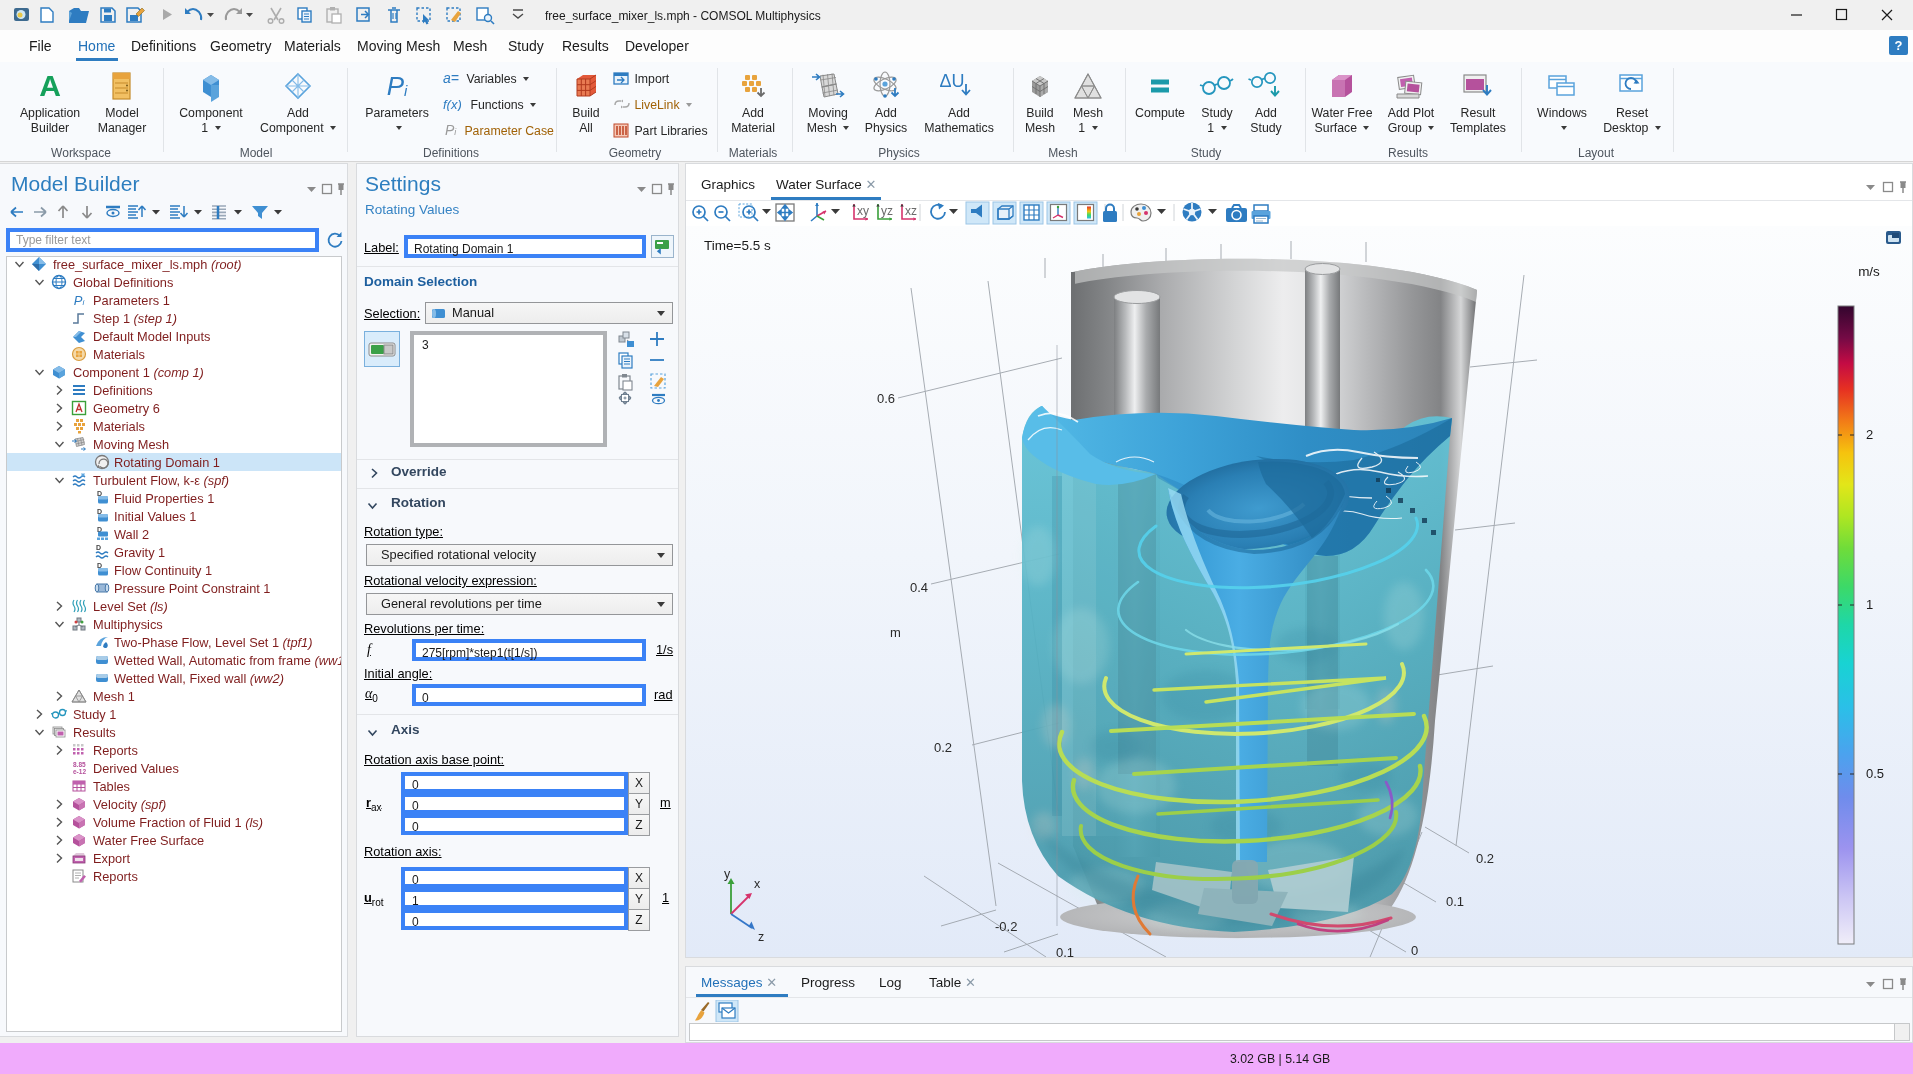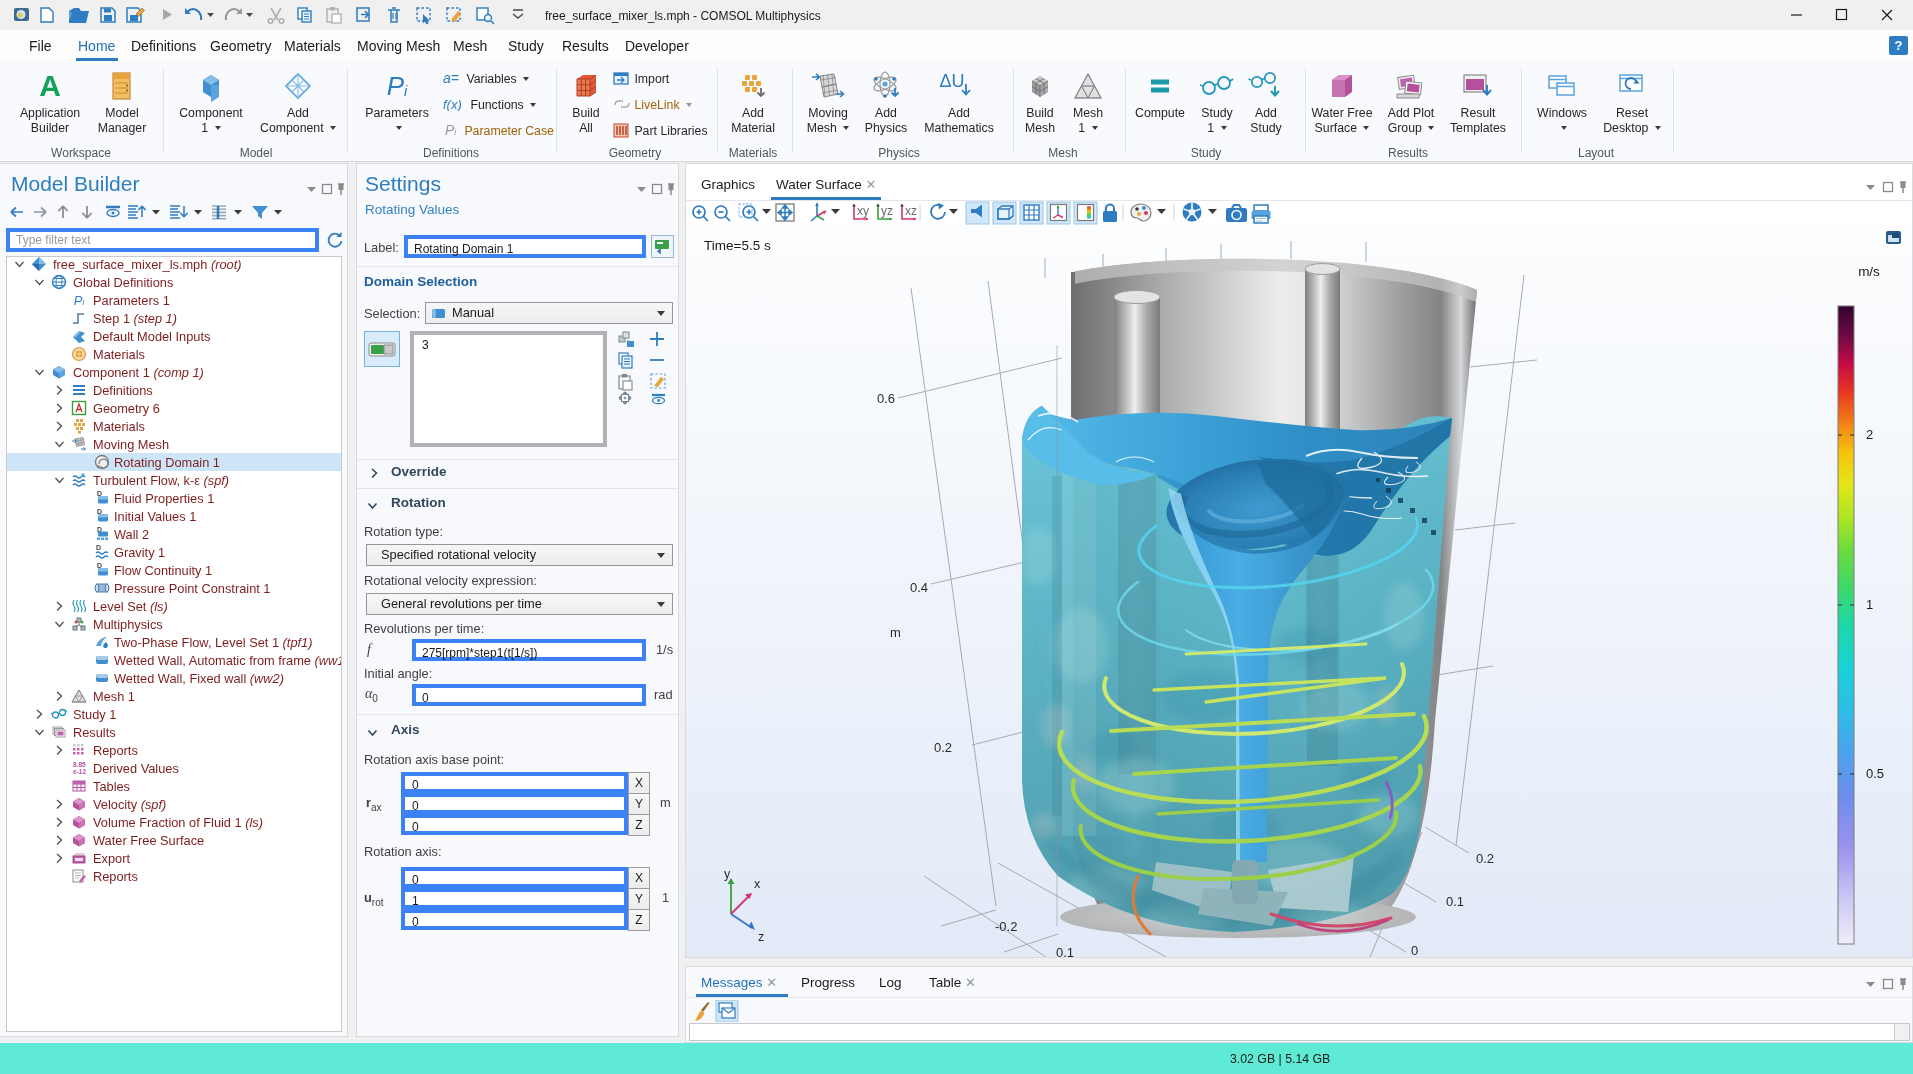--- a/index.html
+++ b/index.html
@@ -17,33 +17,33 @@
 .ritem .ric { display:block; margin:0 auto 4px auto; }
 .rlabel { position:absolute; top:84px; font-size:12px; color:#4e555e; text-align:center; }
 .rsmall { position:absolute; font-size:12.3px; color:#262626; white-space:nowrap; }
 .rsmall.gray { color:#a16207; }
 .carety { display:inline-block; width:0; height:0; border-left:3.5px solid transparent; border-right:3.5px solid transparent; border-top:4px solid #3a3a3a; margin-left:3px; vertical-align:2px;}
 .panel { position:absolute; background:#fff; border:1px solid #d9dbde; }
 #mbpanel { left:0; top:163px; width:348px; height:874px; border-left:none; background:#f7f9fc;}
 #stpanel { left:356px; top:163px; width:323px; height:874px; background:#f7f9fc;}
 #gfxpanel { left:685px; top:163px; width:1228px; height:795px; background:#fff;}
 #msgpanel { left:685px; top:966px; width:1228px; height:77px; background:#f7f9fc;}
-#statusbar { position:absolute; left:0; top:1043px; width:1913px; height:31px; background:#5eead4; }
+#statusbar { position:absolute; left:0; top:1043px; width:1913px; height:31px; background:#f0abfc; }
 #statusbar span { position:absolute; left:1230px; top:9px; font-size:12.3px; color:#1a1a1a; }
 .ptitle { font-size:21px; color:#2d7ebf; }
 .treerow { position:absolute; left:0; width:346px; height:18px; font-size:12.8px; color:#7f1d1d; white-space:nowrap; }
 .treerow i { font-style:italic; }
 .treerow.sel { background:#cce5f8; }
 .chev { position:absolute; top:3px; width:11px; height:11px; }
 .ticon { position:absolute; top:1px; width:16px; height:16px; }
 .tlabel { position:absolute; top:2px; }
 .field { position:absolute; border:4px solid #3b82f6; background:#fff; font-size:12px; color:#1a1a1a; }
 .drop { position:absolute; border:1px solid #949699; background:linear-gradient(#f6f6f6,#ededed); font-size:12.8px; color:#1a1a1a; }
 .drop .da { position:absolute; right:7px; top:8px; width:0; height:0; border-left:4.5px solid transparent; border-right:4.5px solid transparent; border-top:5.5px solid #3a3a3a; }
-.slbl { position:absolute; font-size:12.8px; color:#404040; white-space:nowrap; }
+.slbl { position:absolute; font-size:12.8px; color:#000000; white-space:nowrap;text-decoration:underline; }
 .shdr1 { position:absolute; font-size:13.5px; font-weight:bold; color:#1d5f9e; }
 .shdr2 { position:absolute; font-size:13.5px; font-weight:bold; color:#33475f; }
 .sephr { position:absolute; left:0; width:321px; height:1px; background:#e3e5e8; }
 .xyzbtn { position:absolute; width:22px; height:22px; background:linear-gradient(#f7f7f7,#ececec); border:1px solid #9a9c9f; font-size:12px; color:#1a1a1a; text-align:center; line-height:20px; }
 .gtab { position:absolute; top:13px; font-size:13.5px; color:#1a1a1a; }
 .gtab.act { color:#1a1a1a; }
 .tclose { color:#8a9aa8; font-size:13px; }
 svg text { font-family:"Liberation Sans",sans-serif; }
 </style>
 </head>

